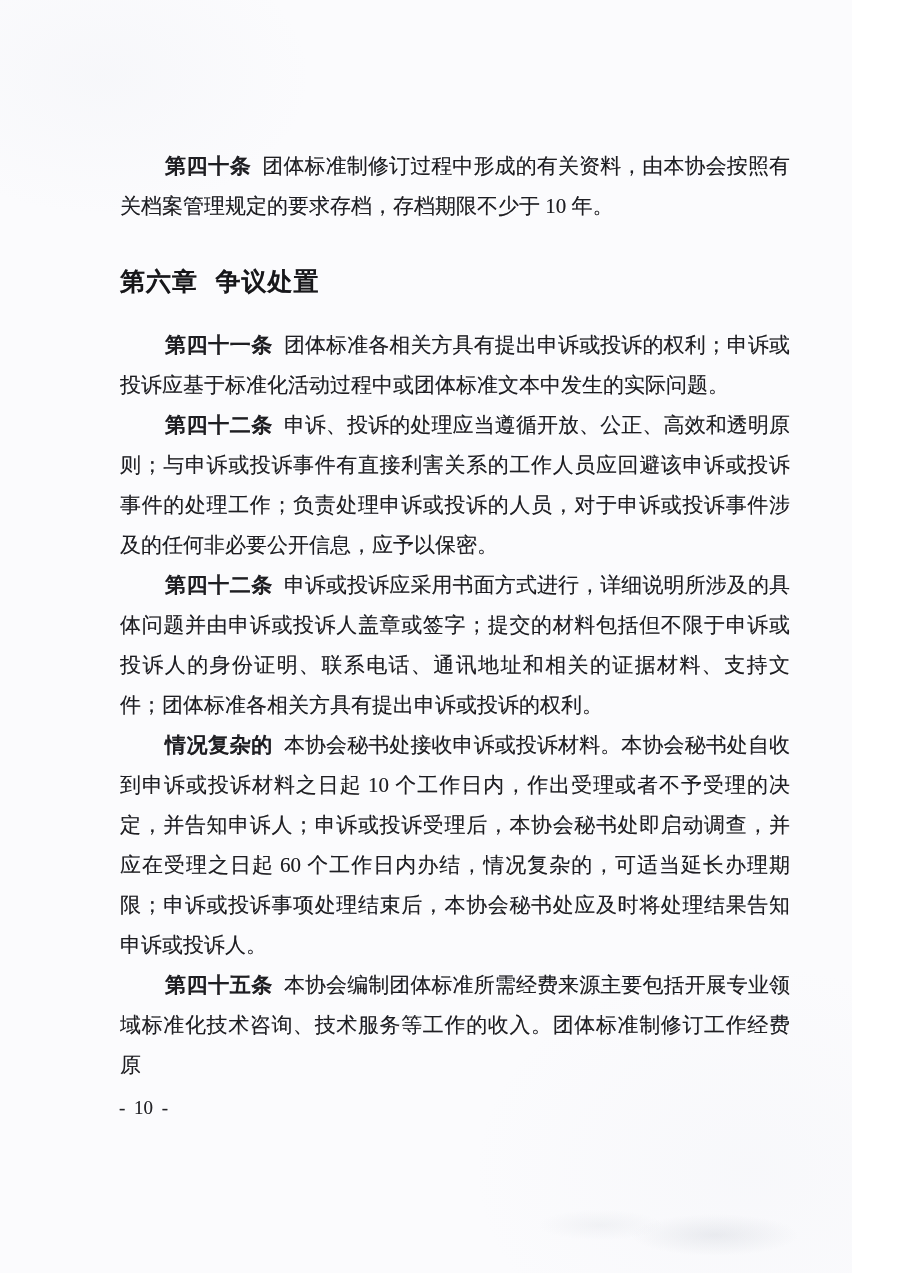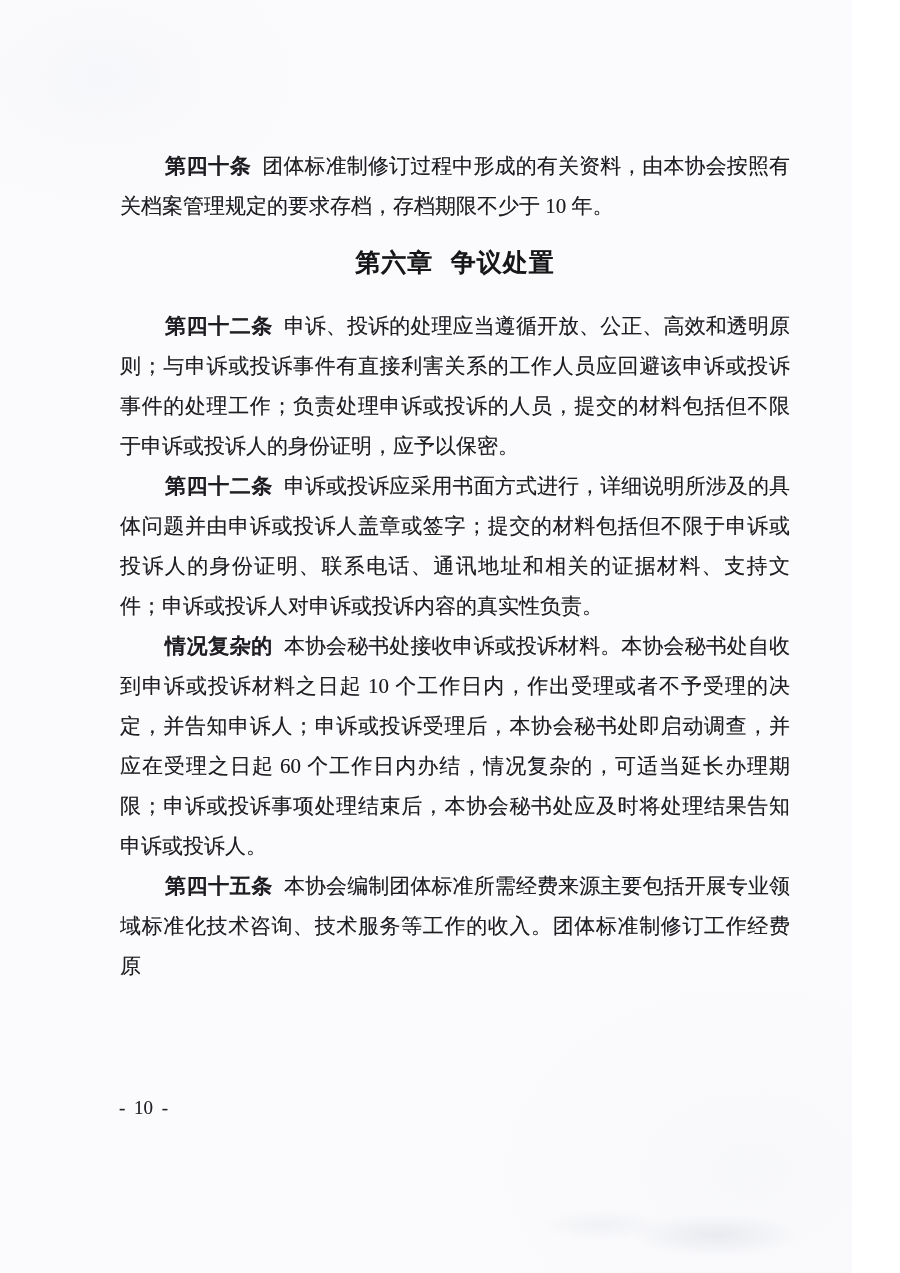--- a/index.html
+++ b/index.html
@@ -42,22 +42,22 @@
     font-family: "Liberation Sans", "DejaVu Sans", sans-serif;
     margin-right: 0.52em;
     letter-spacing: 0.5px;
   }
 
   .chapter-heading {
     font-size: 25px;
     line-height: 40px;
     font-weight: 700;
     font-family: "Liberation Sans", "DejaVu Sans", sans-serif;
-    text-align: center;
-    margin: 16px 0 24px 0;
+    text-align: left;
+    margin: 35px 0 24px 0;
     word-spacing: 0.38em;
     letter-spacing: 1px;
     color: #17171a;
     text-shadow: 0 0 0.6px rgba(20,20,25,0.45);
   }
 
   .page-number {
     position: absolute;
     left: 119px;
     top: 1096px;
@@ -68,19 +68,20 @@
     text-shadow: 0 0 0.5px rgba(25,25,30,0.4);
   }
 </style>
 </head>
 <body>
 
 <div class="page">
   <div class="doc-body" id="doc-body">
       <p class="para"><span class="lead">第四十条</span><span class="body-text">团体标准制修订过程中形成的有关资料，由本协会按照有关档案管理规定的要求存档，存档期限不少于 10 年。</span></p>
       <div class="chapter-heading">第六章 争议处置</div>
-      <p class="para"><span class="lead">第四十二条</span><span class="body-text">申诉、投诉的处理应当遵循开放、公正、高效和透明原则；与申诉或投诉事件有直接利害关系的工作人员应回避该申诉或投诉事件的处理工作；负责处理申诉或投诉的人员，提交的材料包括但不限于申诉或投诉人的身份证明，应予以保密。</span></p>
-      <p class="para"><span class="lead">第四十二条</span><span class="body-text">申诉或投诉应采用书面方式进行，详细说明所涉及的具体问题并由申诉或投诉人盖章或签字；提交的材料包括但不限于申诉或投诉人的身份证明、联系电话、通讯地址和相关的证据材料、支持文件；申诉或投诉人对申诉或投诉内容的真实性负责。</span></p>
+      <p class="para"><span class="lead">第四十一条</span><span class="body-text">团体标准各相关方具有提出申诉或投诉的权利；申诉或投诉应基于标准化活动过程中或团体标准文本中发生的实际问题。</span></p>
+      <p class="para"><span class="lead">第四十二条</span><span class="body-text">申诉、投诉的处理应当遵循开放、公正、高效和透明原则；与申诉或投诉事件有直接利害关系的工作人员应回避该申诉或投诉事件的处理工作；负责处理申诉或投诉的人员，对于申诉或投诉事件涉及的任何非必要公开信息，应予以保密。</span></p>
+      <p class="para"><span class="lead">第四十二条</span><span class="body-text">申诉或投诉应采用书面方式进行，详细说明所涉及的具体问题并由申诉或投诉人盖章或签字；提交的材料包括但不限于申诉或投诉人的身份证明、联系电话、通讯地址和相关的证据材料、支持文件；团体标准各相关方具有提出申诉或投诉的权利。</span></p>
       <p class="para"><span class="lead">情况复杂的</span><span class="body-text">本协会秘书处接收申诉或投诉材料。本协会秘书处自收到申诉或投诉材料之日起 10 个工作日内，作出受理或者不予受理的决定，并告知申诉人；申诉或投诉受理后，本协会秘书处即启动调查，并应在受理之日起 60 个工作日内办结，情况复杂的，可适当延长办理期限；申诉或投诉事项处理结束后，本协会秘书处应及时将处理结果告知申诉或投诉人。</span></p>
       <p class="para"><span class="lead">第四十五条</span><span class="body-text">本协会编制团体标准所需经费来源主要包括开展专业领域标准化技术咨询、技术服务等工作的收入。团体标准制修订工作经费原</span></p>
     </div>
   <div class="page-number">- 10 -</div>
 </div>
 
 </body></html>

